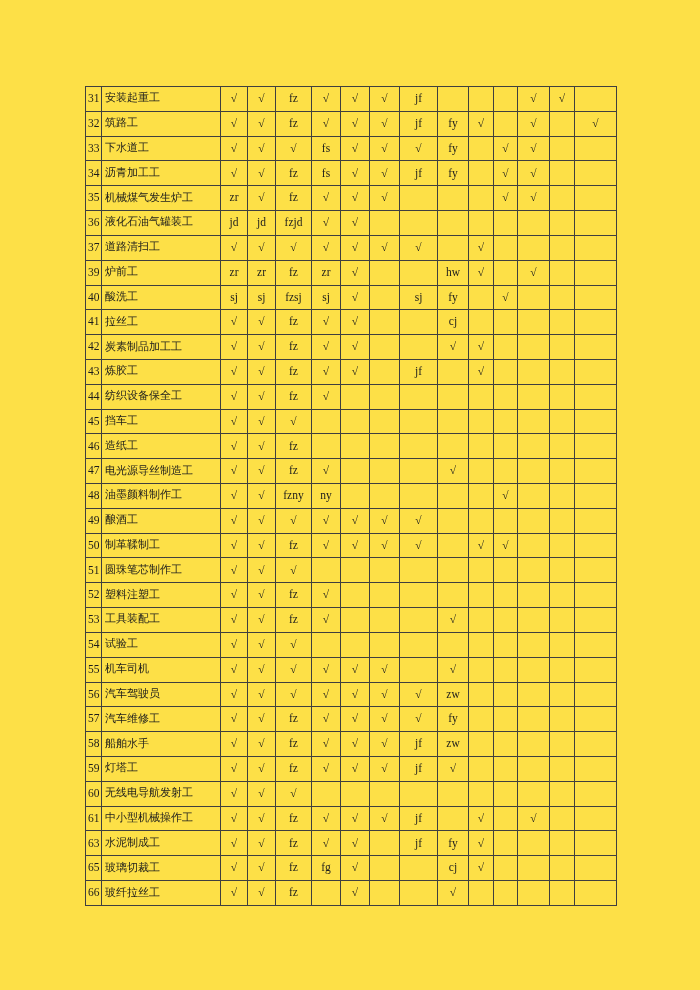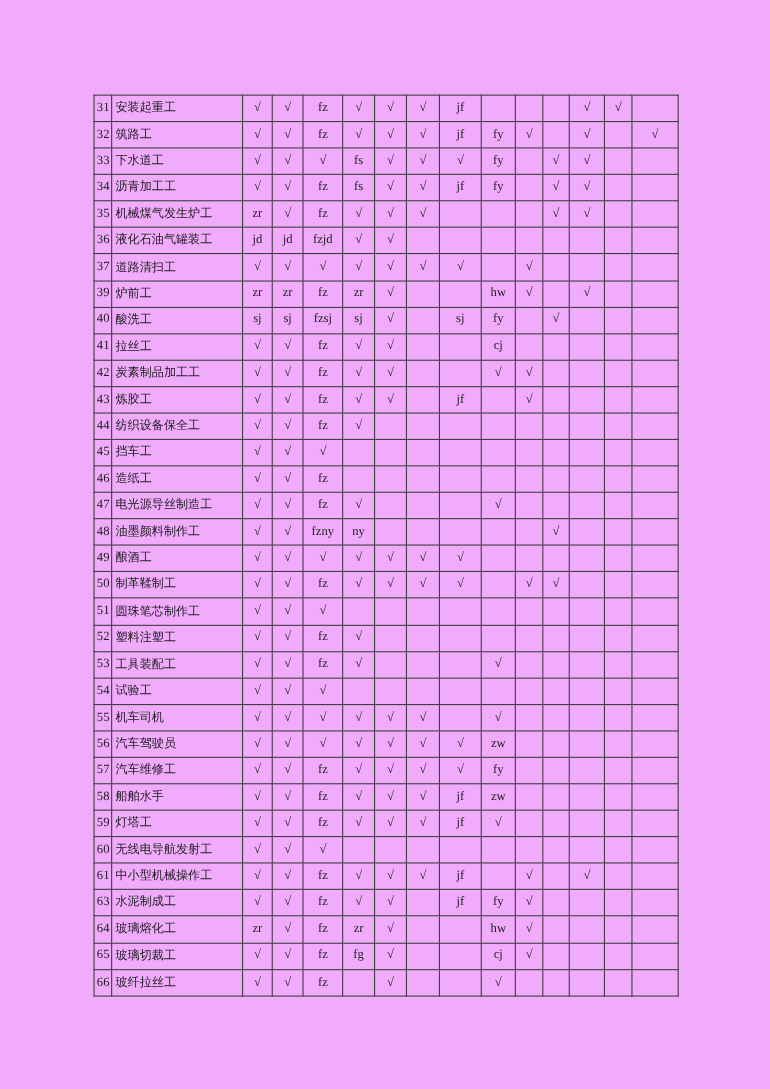--- a/index.html
+++ b/index.html
@@ -5,21 +5,21 @@
   html, body {
     margin: 0;
     padding: 0;
     background: #e8e8e8;
   }
   .page {
     position: relative;
     width: 700px;
     height: 990px;
     margin: 0 auto;
-    background: #f0abfc;
+    background: #fde047;
     font-family: "Liberation Serif", "DejaVu Serif", serif;
     overflow: hidden;
   }
   table.doc-table {
     position: absolute;
     left: 85px;
     top: 86px;
     width: 531px;
     height: 820px;
     border-collapse: collapse;
@@ -38,20 +38,21 @@
     line-height: 1;
   }
   table.doc-table td.num {
     text-align: left;
     padding-left: 2px;
   }
   table.doc-table td.name {
     text-align: left;
     padding-left: 3px;
     font-size: 11px;
+    font-family: Liberation Mono, monospace;
   }
   table.doc-table td.mark {
     font-size: 11.5px;
   }
 </style>
 </head>
 <body>
 
 <div class="page">
   <table class="doc-table">
@@ -594,37 +595,20 @@
     <td class="mark"></td>
     <td class="mark">jf</td>
     <td class="mark">fy</td>
     <td class="mark">√</td>
     <td class="mark"></td>
     <td class="mark"></td>
     <td class="mark"></td>
     <td class="mark"></td>
   </tr>
         <tr>
-    <td class="num">64</td>
-    <td class="name">玻璃熔化工</td>
-    <td class="mark">zr</td>
-    <td class="mark">√</td>
-    <td class="mark">fz</td>
-    <td class="mark">zr</td>
-    <td class="mark">√</td>
-    <td class="mark"></td>
-    <td class="mark"></td>
-    <td class="mark">hw</td>
-    <td class="mark">√</td>
-    <td class="mark"></td>
-    <td class="mark"></td>
-    <td class="mark"></td>
-    <td class="mark"></td>
-  </tr>
-        <tr>
     <td class="num">65</td>
     <td class="name">玻璃切裁工</td>
     <td class="mark">√</td>
     <td class="mark">√</td>
     <td class="mark">fz</td>
     <td class="mark">fg</td>
     <td class="mark">√</td>
     <td class="mark"></td>
     <td class="mark"></td>
     <td class="mark">cj</td>

